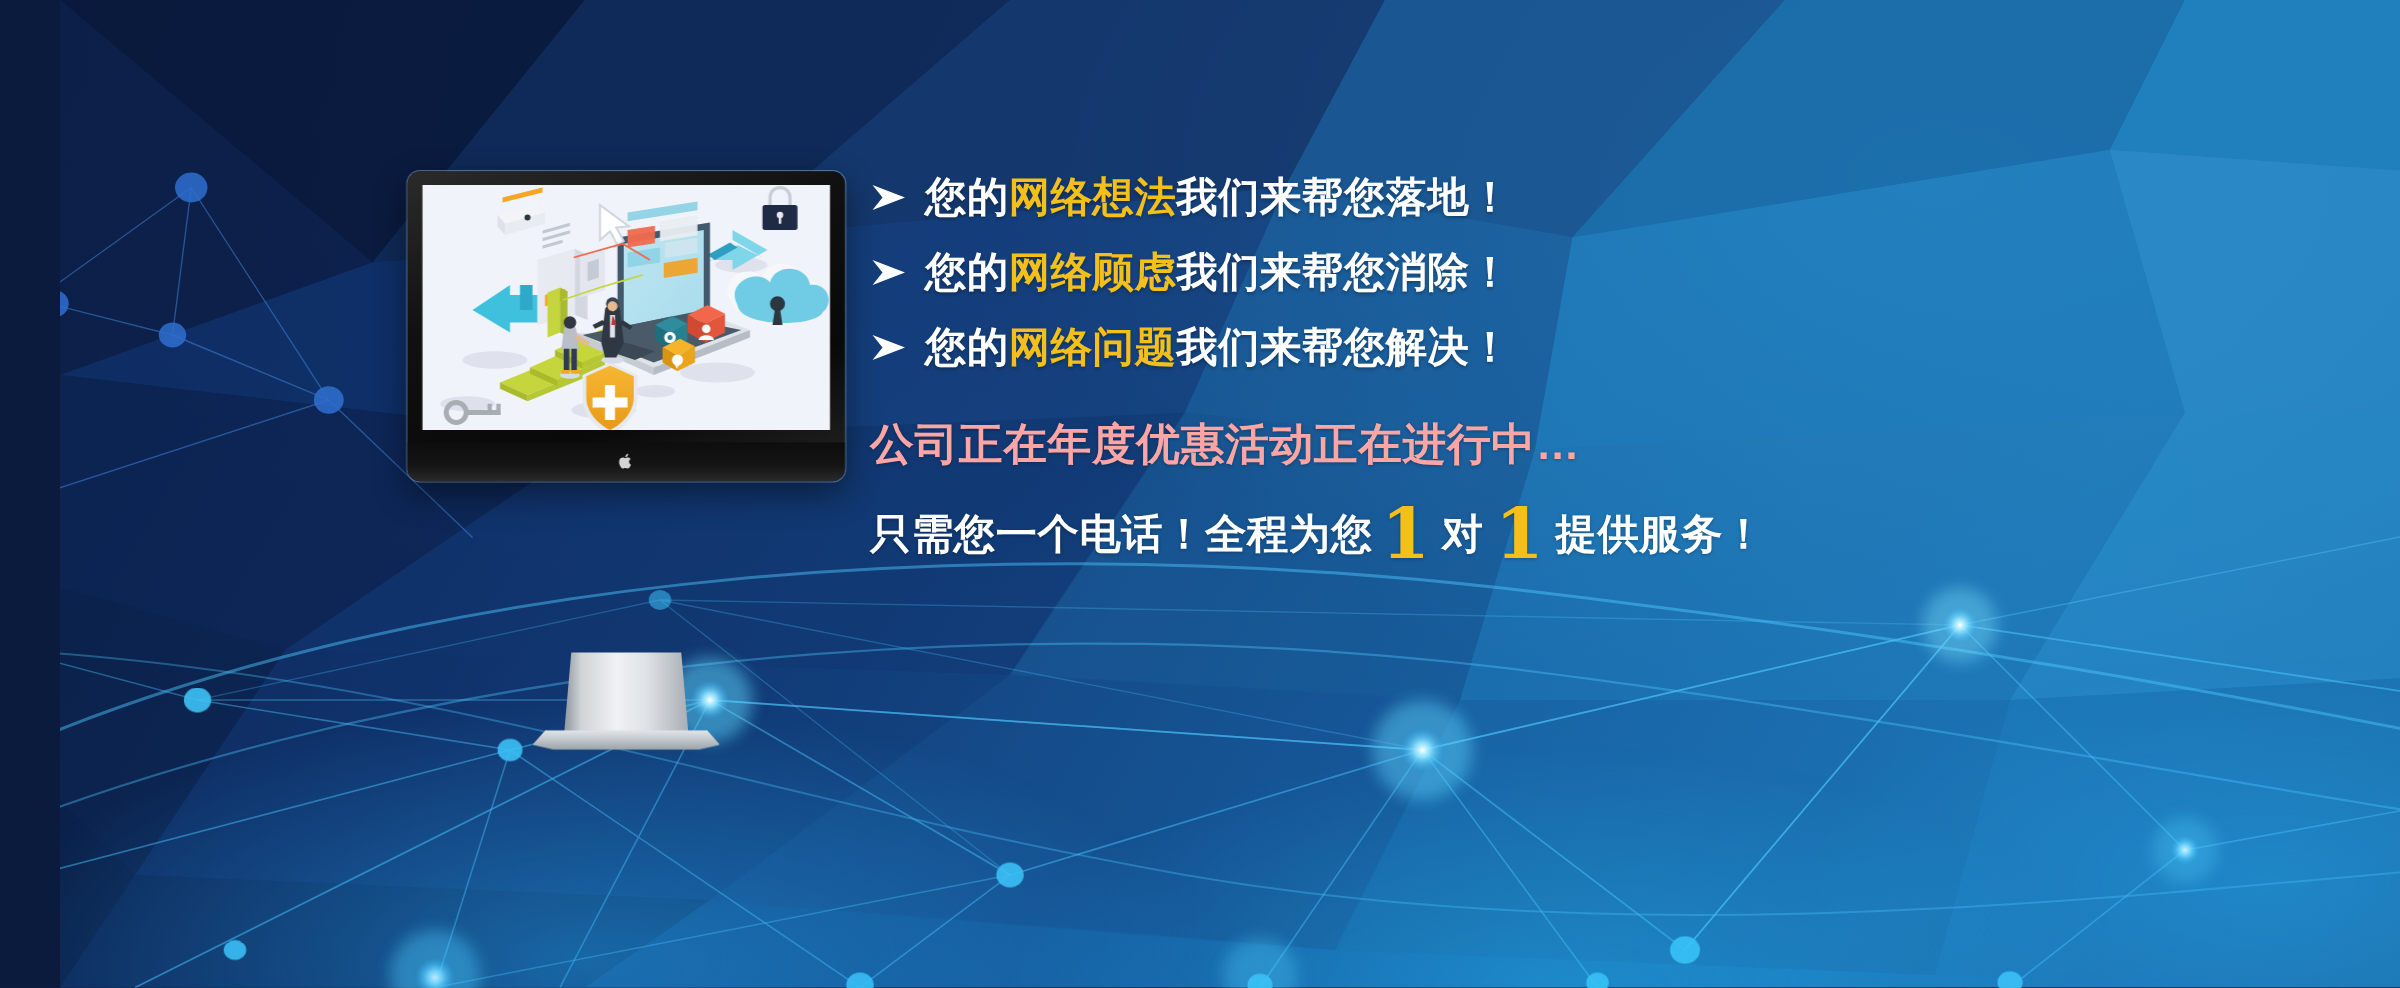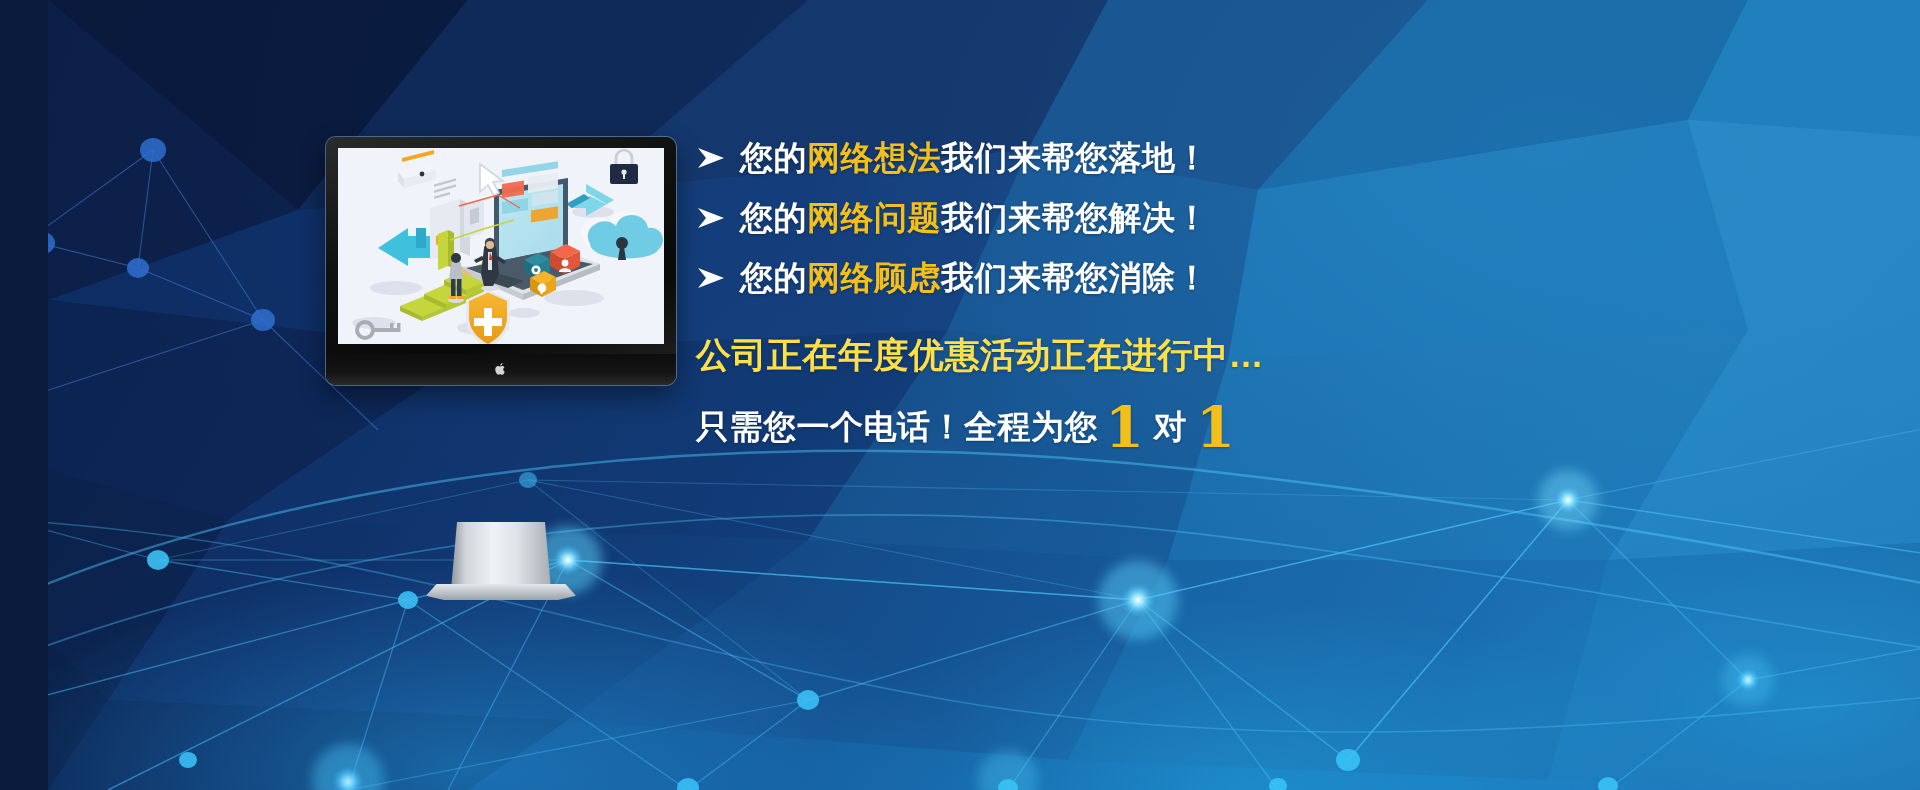--- a/index.html
+++ b/index.html
@@ -58,21 +58,21 @@
 
   
   .copy{position:absolute;left:648px;top:128px;width:1120px;}
   .bullets{}
   .brow{display:flex;align-items:center;height:60px;}
   .arrow{width:44px;flex:0 0 44px;display:flex;align-items:center;}
   .arrow svg{display:block;}
   .btext{font-size:33px;font-weight:700;color:#ffffff;letter-spacing:.5px;
      text-shadow:0 1px 3px rgba(0,0,0,.30);white-space:nowrap;}
   .hi{color:#f3c01b;}
-  .line4{margin-top:24px;font-size:35px;font-weight:700;color:#fde047;letter-spacing:.5px;
+  .line4{margin-top:24px;font-size:35px;font-weight:700;color:#fca5a5;letter-spacing:.5px;
      text-shadow:0 1px 3px rgba(0,0,0,.28);white-space:nowrap;}
   .line5{margin-top:26px;font-size:33px;font-weight:700;color:#fff;letter-spacing:.5px;
      text-shadow:0 1px 3px rgba(0,0,0,.28);white-space:nowrap;display:flex;align-items:center;}
   .num{color:#f3c01b;font-size:56px;font-weight:700;line-height:.8;
      font-family:"DejaVu Serif","Liberation Serif",serif;padding:0 7px;}
   .sp{padding:0 2px;}
 </style>
 </head>
 <body>
 
@@ -388,36 +388,37 @@
         </span>
         <span class="btext"><span>您的</span><span class="hi">网络想法</span><span>我们来帮您落地！</span></span>
       </div>
 
       <div class="brow">
         <span class="arrow">
           <svg width="30" height="22" viewBox="0 0 30 22">
             <path d="M2,1 L28,11 L2,21 L10,11 Z" fill="#ffffff"></path>
           </svg>
         </span>
-        <span class="btext"><span>您的</span><span class="hi">网络问题</span><span>我们来帮您解决！</span></span>
+        <span class="btext"><span>您的</span><span class="hi">网络顾虑</span><span>我们来帮您消除！</span></span>
       </div>
 
       <div class="brow">
         <span class="arrow">
           <svg width="30" height="22" viewBox="0 0 30 22">
             <path d="M2,1 L28,11 L2,21 L10,11 Z" fill="#ffffff"></path>
           </svg>
         </span>
-        <span class="btext"><span>您的</span><span class="hi">网络顾虑</span><span>我们来帮您消除！</span></span>
+        <span class="btext"><span>您的</span><span class="hi">网络问题</span><span>我们来帮您解决！</span></span>
       </div>
     </div>
 
     <div class="line4">公司正在年度优惠活动正在进行中…</div>
 
     <div class="line5">
       <span>只需您一个电话！全程为您</span>
       <span class="num">1</span>
       <span class="sp">对</span>
       <span class="num">1</span>
+      <span class="sp">提供服务！</span>
     </div>
   </div>
 
 </div>
 
 </body></html>

